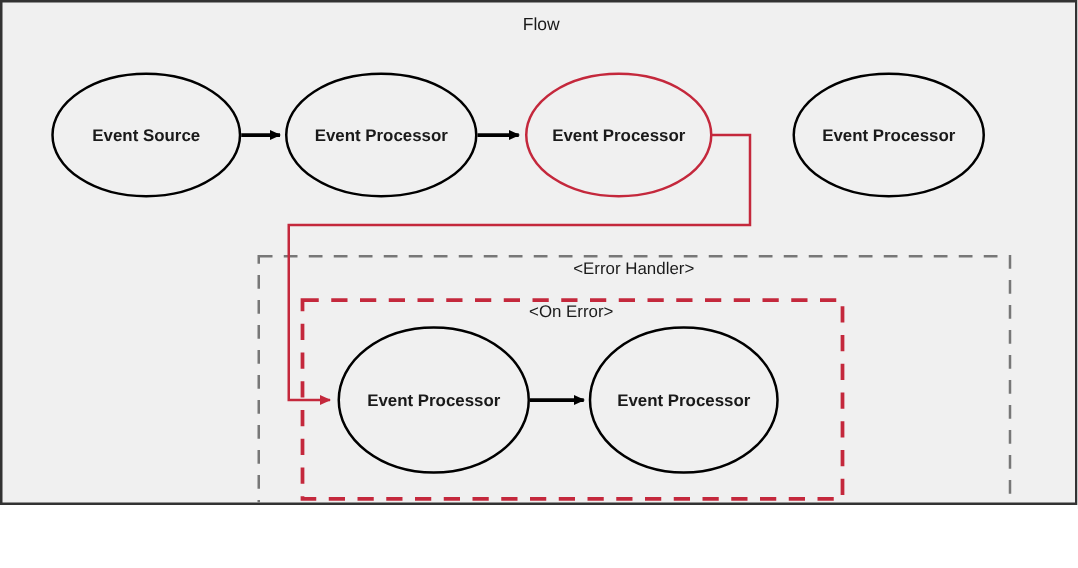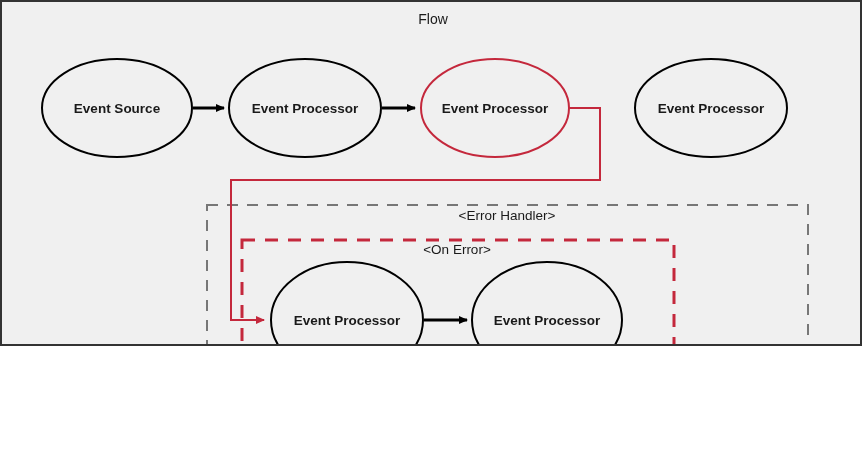--- a/index.html
+++ b/index.html
@@ -7,21 +7,21 @@
     margin: 0;
     padding: 0;
     background: #ffffff;
   }
   body {
     font-family: "Liberation Sans", sans-serif;
   }
   #canvas {
     position: relative;
     width: 862px;
-    height: 346px;
+    height: 404px;
     background: #f0f0f0;
     box-sizing: border-box;
     border: 2px solid #333333;
     overflow: hidden;
     text-align: center;
   }
   #diagram-svg {
     position: absolute;
     left: 0;
     top: 0;

